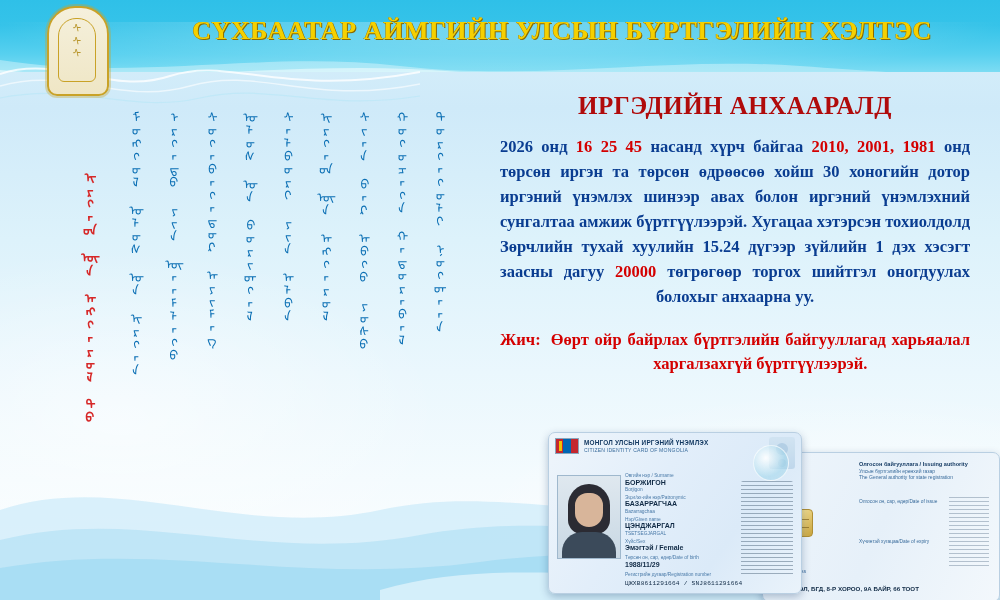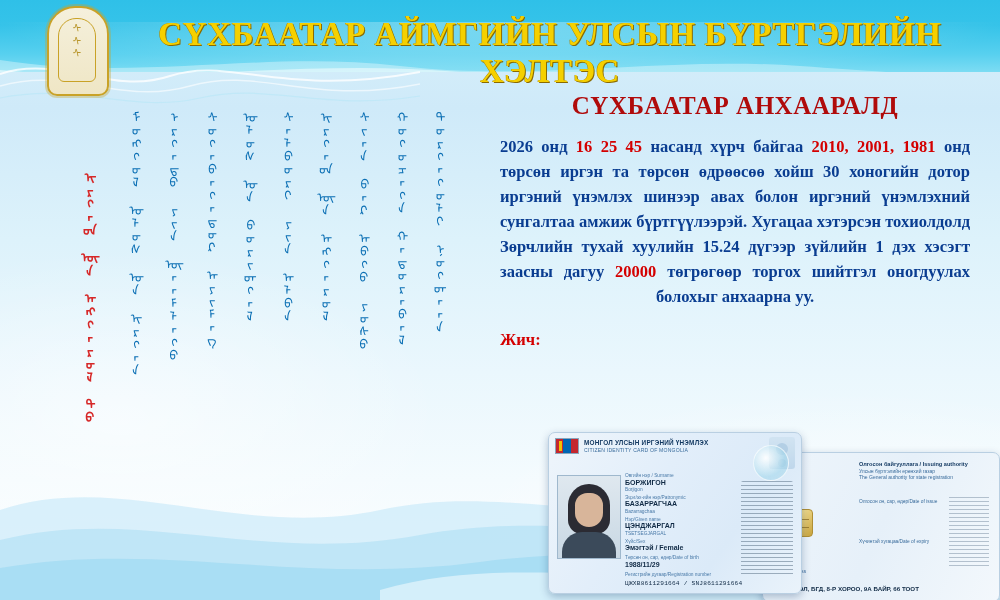--- a/index.html
+++ b/index.html
@@ -41,26 +41,26 @@
     background: radial-gradient(ellipse 60% 100% at 50% 0%, rgba(255,255,255,0.35), rgba(255,255,255,0) 70%);
   }
   .band-wave {
     position: absolute;
     left: 0; top: 56px;
     width: 1000px; height: 26px;
   }
 
   .header-title {
     position: absolute;
-    left: 140px; top: 16px;
+    left: 152px; top: 16px;
     width: 820px;
     text-align: center;
     font-family: "Liberation Serif", serif;
     font-weight: bold;
-    font-size: 33px;
+    font-size: 26px;
     letter-spacing: 0.6px;
     color: #f5d000;
     text-shadow: 1px 1px 0 #8a6a00, -0.5px -0.5px 0 #a98400;
   }
 
   
   .emblem {
     position: absolute;
     left: 47px; top: 6px;
     width: 58px; height: 86px;
@@ -393,24 +393,25 @@
     <div class="script-col" style="left:122px; height:460px;">ᠰᠦᠬᠡᠪᠠᠭᠠᠲᠤᠷ ᠠᠶᠢᠮᠠᠭ</div>
     <div class="script-col" style="left:160px; height:430px;">ᠤᠯᠤᠰ ᠤᠨ ᠪᠦᠷᠢᠳᠬᠡᠯ</div>
     <div class="script-col" style="left:198px; height:455px;">ᠰᠠᠯᠪᠤᠷᠢ ᠶᠢᠨ ᠠᠯᠪᠠ</div>
     <div class="script-col" style="left:236px; height:420px;">ᠢᠷᠭᠡᠳ ᠦᠨ ᠠᠩᠬᠠᠷᠤᠯ</div>
     <div class="script-col" style="left:274px; height:440px;">ᠰᠢᠨᠡ ᠪᠡᠷ ᠠᠪᠬᠤ ᠶᠣᠰᠤ</div>
     <div class="script-col" style="left:312px; height:400px;">ᠬᠤᠭᠤᠴᠠᠭᠠ ᠬᠡᠲᠦᠷᠡᠪᠡᠯ</div>
     <div class="script-col" style="left:350px; height:300px;">ᠲᠣᠷᠭᠠᠭᠤᠯᠢ ᠨᠣᠭᠳᠠᠨᠠ</div>
   </div>
 
   <div class="notice">
-    <div class="notice-title">СҮХБААТАР АНХААРАЛД</div>
+    <div class="notice-title">ИРГЭДИЙН АНХААРАЛД</div>
     <div class="notice-body"><span>2026 онд </span><span class="hl">16 25 45</span><span> насанд хүрч байгаа </span><span class="hl">2010, 2001, 1981</span><span> онд төрсөн иргэн та төрсөн өдрөөсөө хойш 30 хоногийн дотор иргэний үнэмлэх шинээр авах болон иргэний үнэмлэхний сунгалтаа амжиж бүртгүүлээрэй. Хугацаа хэтэрсэн тохиолдолд Зөрчлийн тухай хуулийн 15.24 дүгээр зүйлийн 1 дэх хэсэгт заасны дагуу </span><span class="hl">20000</span><span> төгрөгөөр торгох шийтгэл оногдуулах болохыг анхаарна уу.</span></div>
     <div class="notice-note">
       <span class="note-label">Жич:</span>
+      <span class="note-text">Өөрт ойр байрлах бүртгэлийн байгууллагад харьяалал харгалзахгүй бүртгүүлээрэй.</span>
     </div>
   </div>
 
   <svg class="bottom-waves" viewBox="0 0 1000 210" preserveAspectRatio="none">
     <path d="M0,120 C120,80 240,150 380,120 C520,90 600,150 1000,110 L1000,210 L0,210 Z" fill="#bfe6f7" opacity="0.55"></path>
     <path d="M0,150 C140,115 260,175 420,145 C580,115 720,170 1000,140 L1000,210 L0,210 Z" fill="#9fd9f2" opacity="0.45"></path>
     <path d="M0,178 C160,150 300,196 480,172 C660,148 820,190 1000,168 L1000,210 L0,210 Z" fill="#7fcdee" opacity="0.35"></path>
     <path d="M380,200 C520,160 640,205 1000,175 L1000,210 L380,210 Z" fill="#ffffff" opacity="0.5"></path>
   </svg>
 

